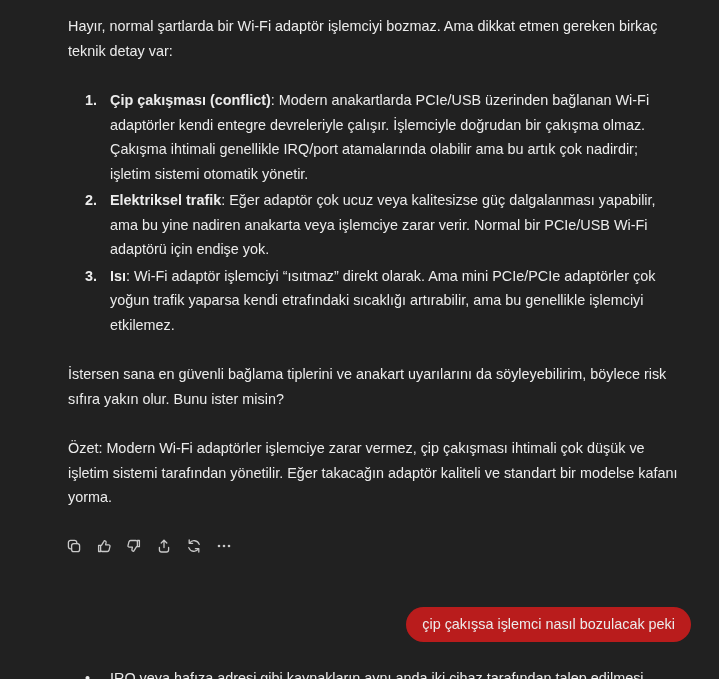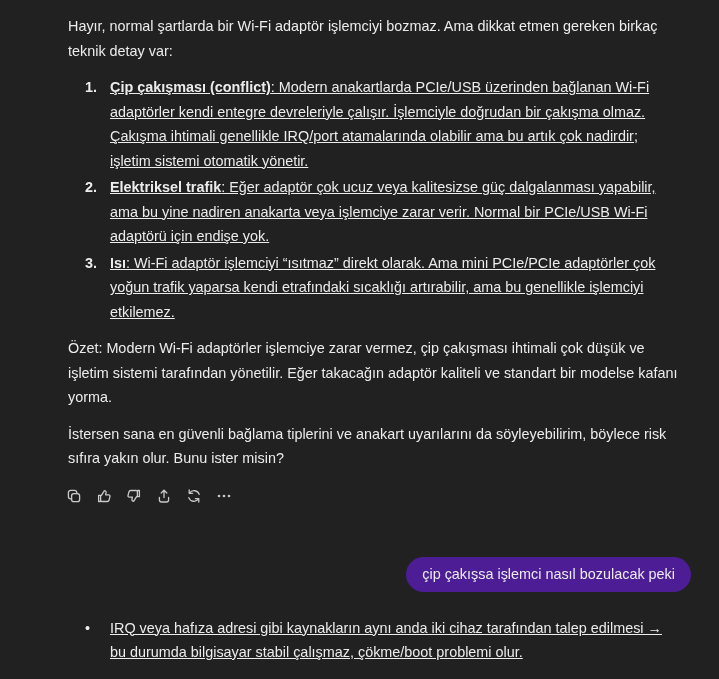--- a/index.html
+++ b/index.html
@@ -4,37 +4,37 @@
 <style>
   html,body{margin:0;padding:0;}
   body{
     width:719px;height:679px;overflow:hidden;
     background:#212121;color:#ececec;
     font-family:"Liberation Sans","DejaVu Sans",sans-serif;
     font-size:14.4px;line-height:24.5px;
     -webkit-font-smoothing:antialiased;
   }
   .chat{padding:9px 28px 0 68px;}
-  .para{margin:12px 0;max-width:611px;}
+  .para{margin:25px 0;max-width:611px;}
   .para.first{margin-top:5px;}
   strong{font-weight:700;color:#ececec;}
   .olist,.ulist{margin:8px 0;max-width:611px;}
   .li{display:flex;margin:2px 0;}
   .li .num{flex:none;width:25px;padding-left:17px;font-weight:700;box-sizing:content-box;}
   .li .bullet{flex:none;width:25px;padding-left:17px;box-sizing:content-box;}
-  .li .li-body{flex:1;text-decoration:underline;}
+  .li .li-body{flex:1;}
   .action-bar{display:flex;gap:8px;margin:14px 0 0 -5px;align-items:center;}
   .action-btn{
     background:none;border:0;padding:3px;margin:0;cursor:pointer;border-radius:6px;
     display:flex;align-items:center;justify-content:center;color:#c9c9c9;
   }
   .action-btn svg{display:block;}
   .user-row{display:flex;justify-content:flex-end;max-width:623px;margin-top:50px;}
   .bubble{
-    background:#4c1d95;border-radius:20px;padding:8px 16px;
+    background:#b91c1c;border-radius:20px;padding:8px 16px;
     font-size:14.4px;line-height:19px;color:#ececec;max-width:430px;
   }
   .msg2{margin-top:24px;}
 </style>
 </head>
 <body>
 
 <main class="chat">
 
   <section>
@@ -48,22 +48,22 @@
       <div class="li">
         <span class="num">2.</span>
         <span class="li-body"><strong>Elektriksel trafik</strong><span>: Eğer adaptör çok ucuz veya kalitesizse güç dalgalanması yapabilir, ama bu yine nadiren anakarta veya işlemciye zarar verir. Normal bir PCIe/USB Wi-Fi adaptörü için endişe yok.</span></span>
       </div>
       <div class="li">
         <span class="num">3.</span>
         <span class="li-body"><strong>Isı</strong><span>: Wi-Fi adaptör işlemciyi “ısıtmaz” direkt olarak. Ama mini PCIe/PCIe adaptörler çok yoğun trafik yaparsa kendi etrafındaki sıcaklığı artırabilir, ama bu genellikle işlemciyi etkilemez.</span></span>
       </div>
     </div>
 
+    <p class="para"><span>İstersen sana en güvenli bağlama tiplerini ve anakart uyarılarını da söyleyebilirim, böylece risk sıfıra yakın olur. Bunu ister misin?</span></p>
     <p class="para"><span>Özet: Modern Wi-Fi adaptörler işlemciye zarar vermez, çip çakışması ihtimali çok düşük ve işletim sistemi tarafından yönetilir. Eğer takacağın adaptör kaliteli ve standart bir modelse kafanı yorma.</span></p>
-    <p class="para"><span>İstersen sana en güvenli bağlama tiplerini ve anakart uyarılarını da söyleyebilirim, böylece risk sıfıra yakın olur. Bunu ister misin?</span></p>
 
     <div class="action-bar">
       <button class="action-btn" title="">
         <span>
           <svg width="16" height="16" viewBox="0 0 16 16" fill="none" stroke="currentColor" stroke-width="1.3" stroke-linecap="round" stroke-linejoin="round">
             <rect x="5.6" y="5.6" width="8" height="8" rx="2.2"></rect>
             <path d="M10.8 5.6v-1a2.2 2.2 0 0 0-2.2-2.2H4.6a2.2 2.2 0 0 0-2.2 2.2v4a2.2 2.2 0 0 0 2.2 2.2h1"></path>
           </svg>
         </span>
       </button>

